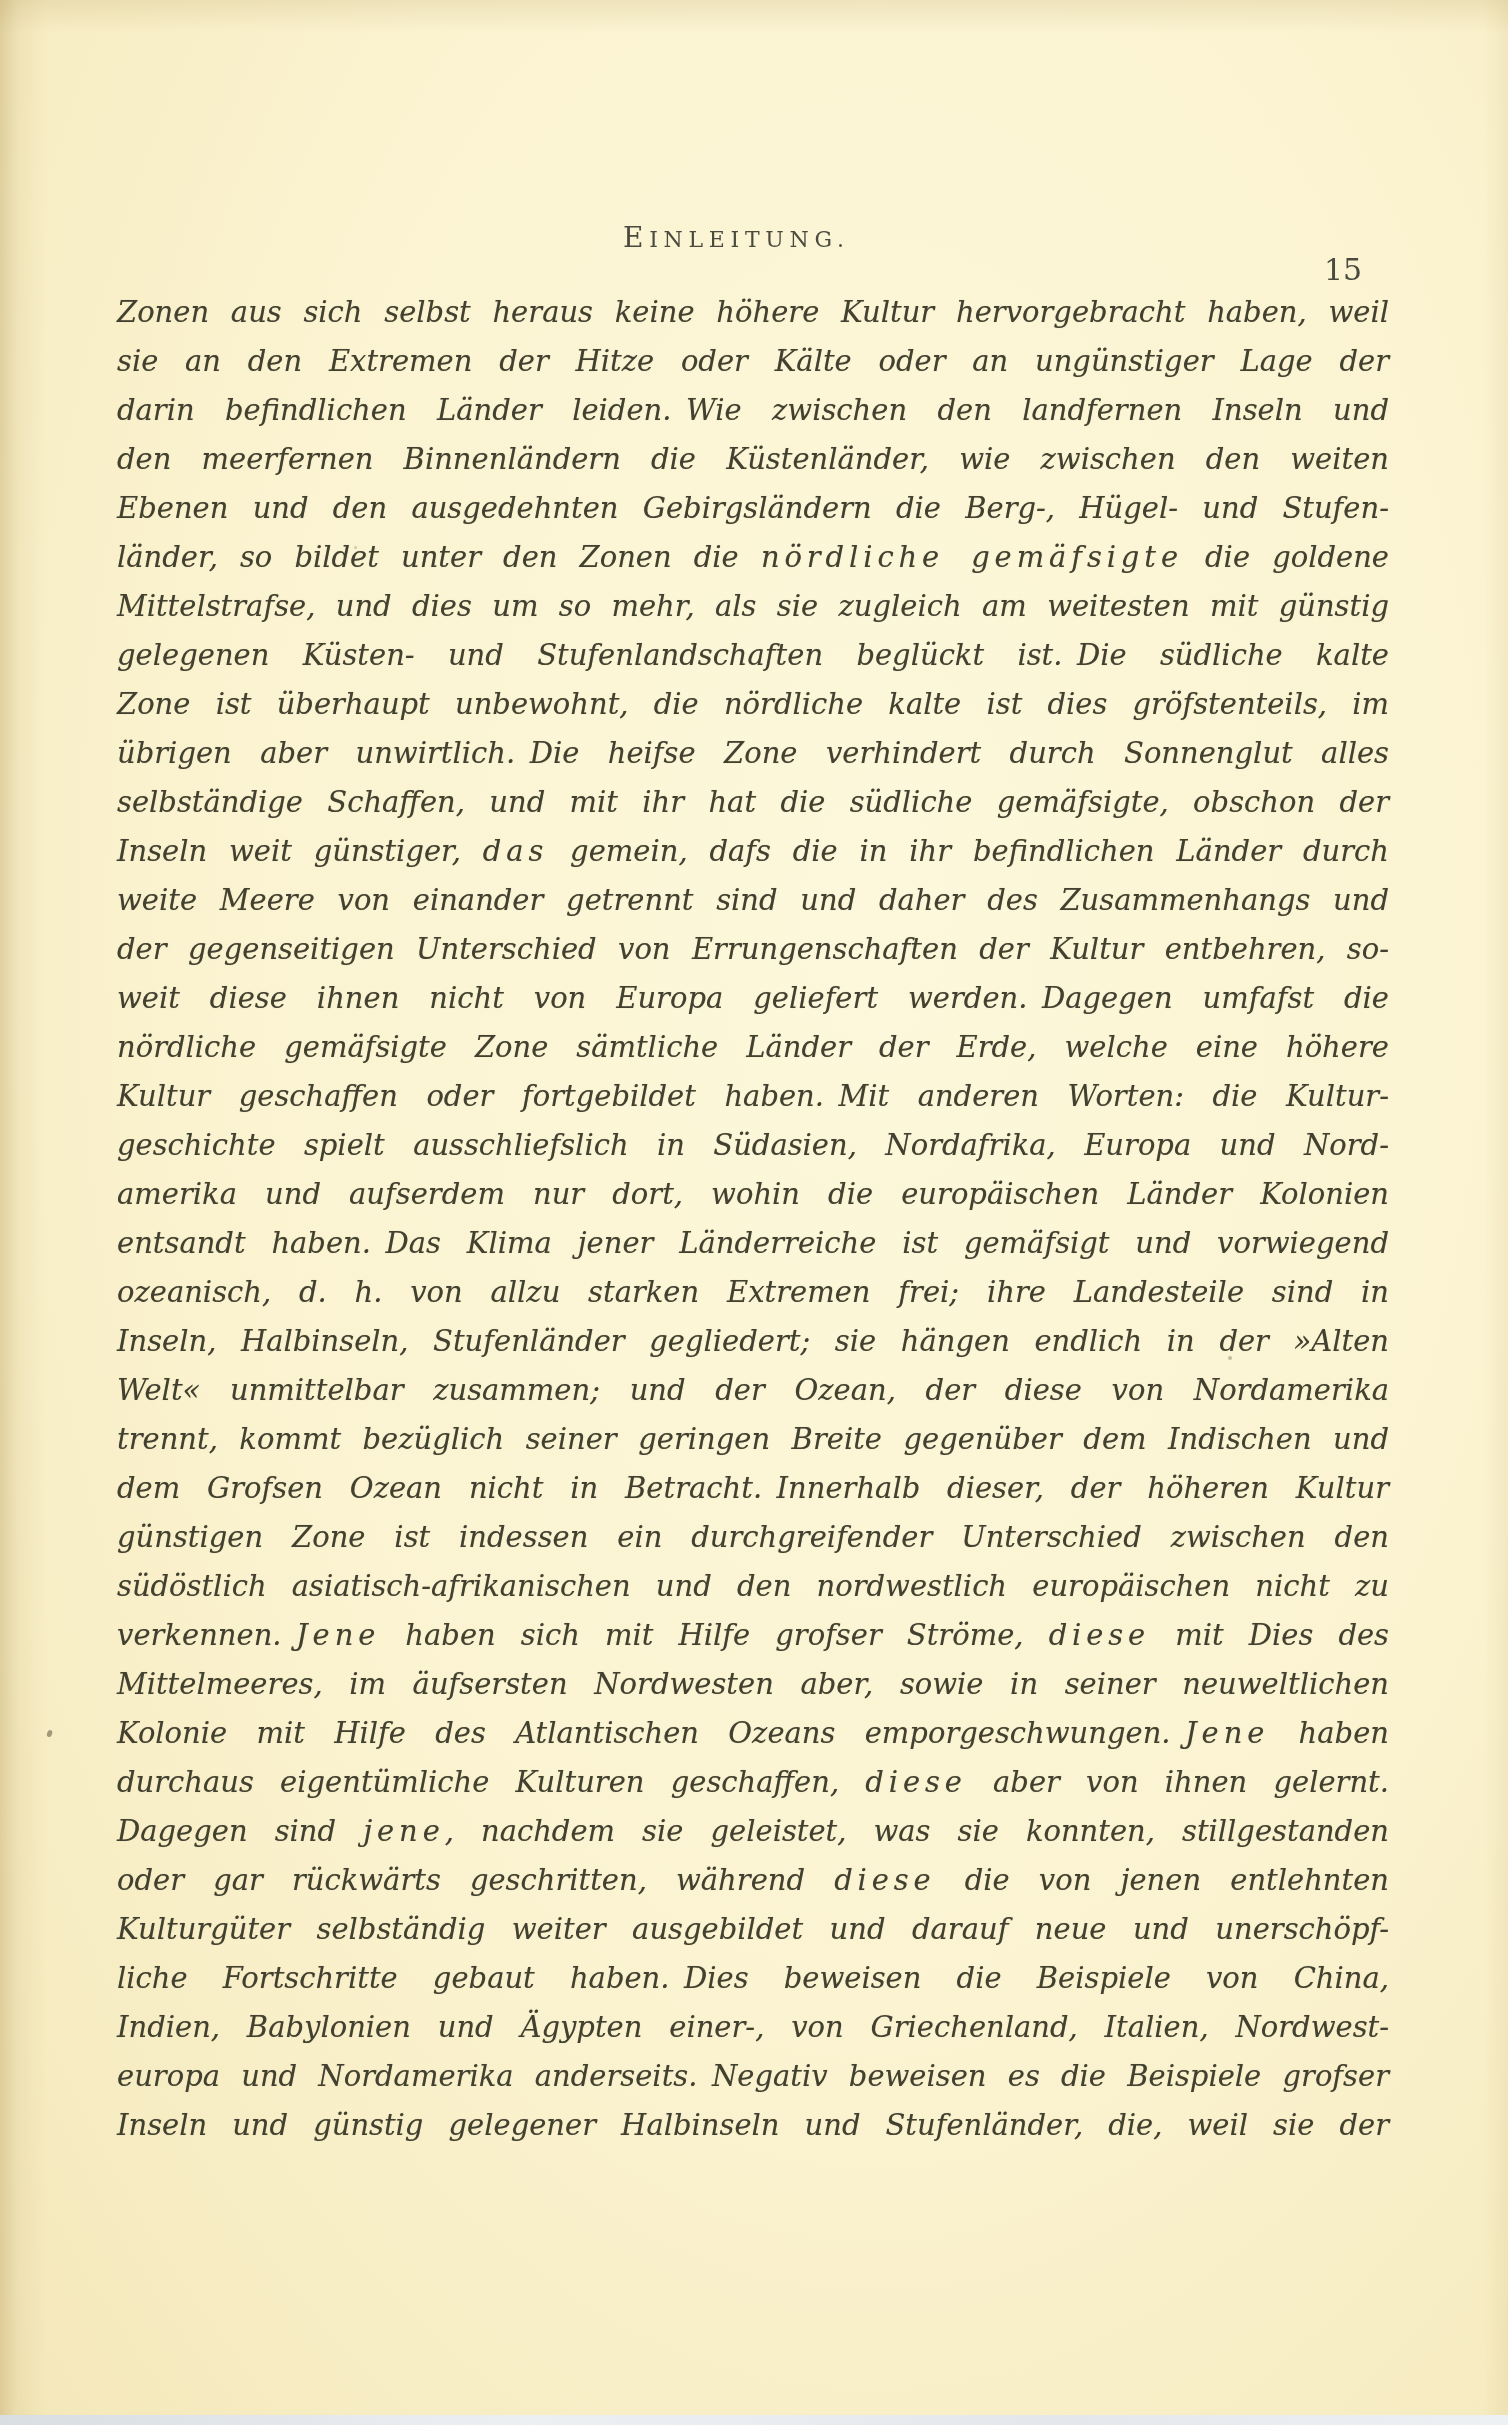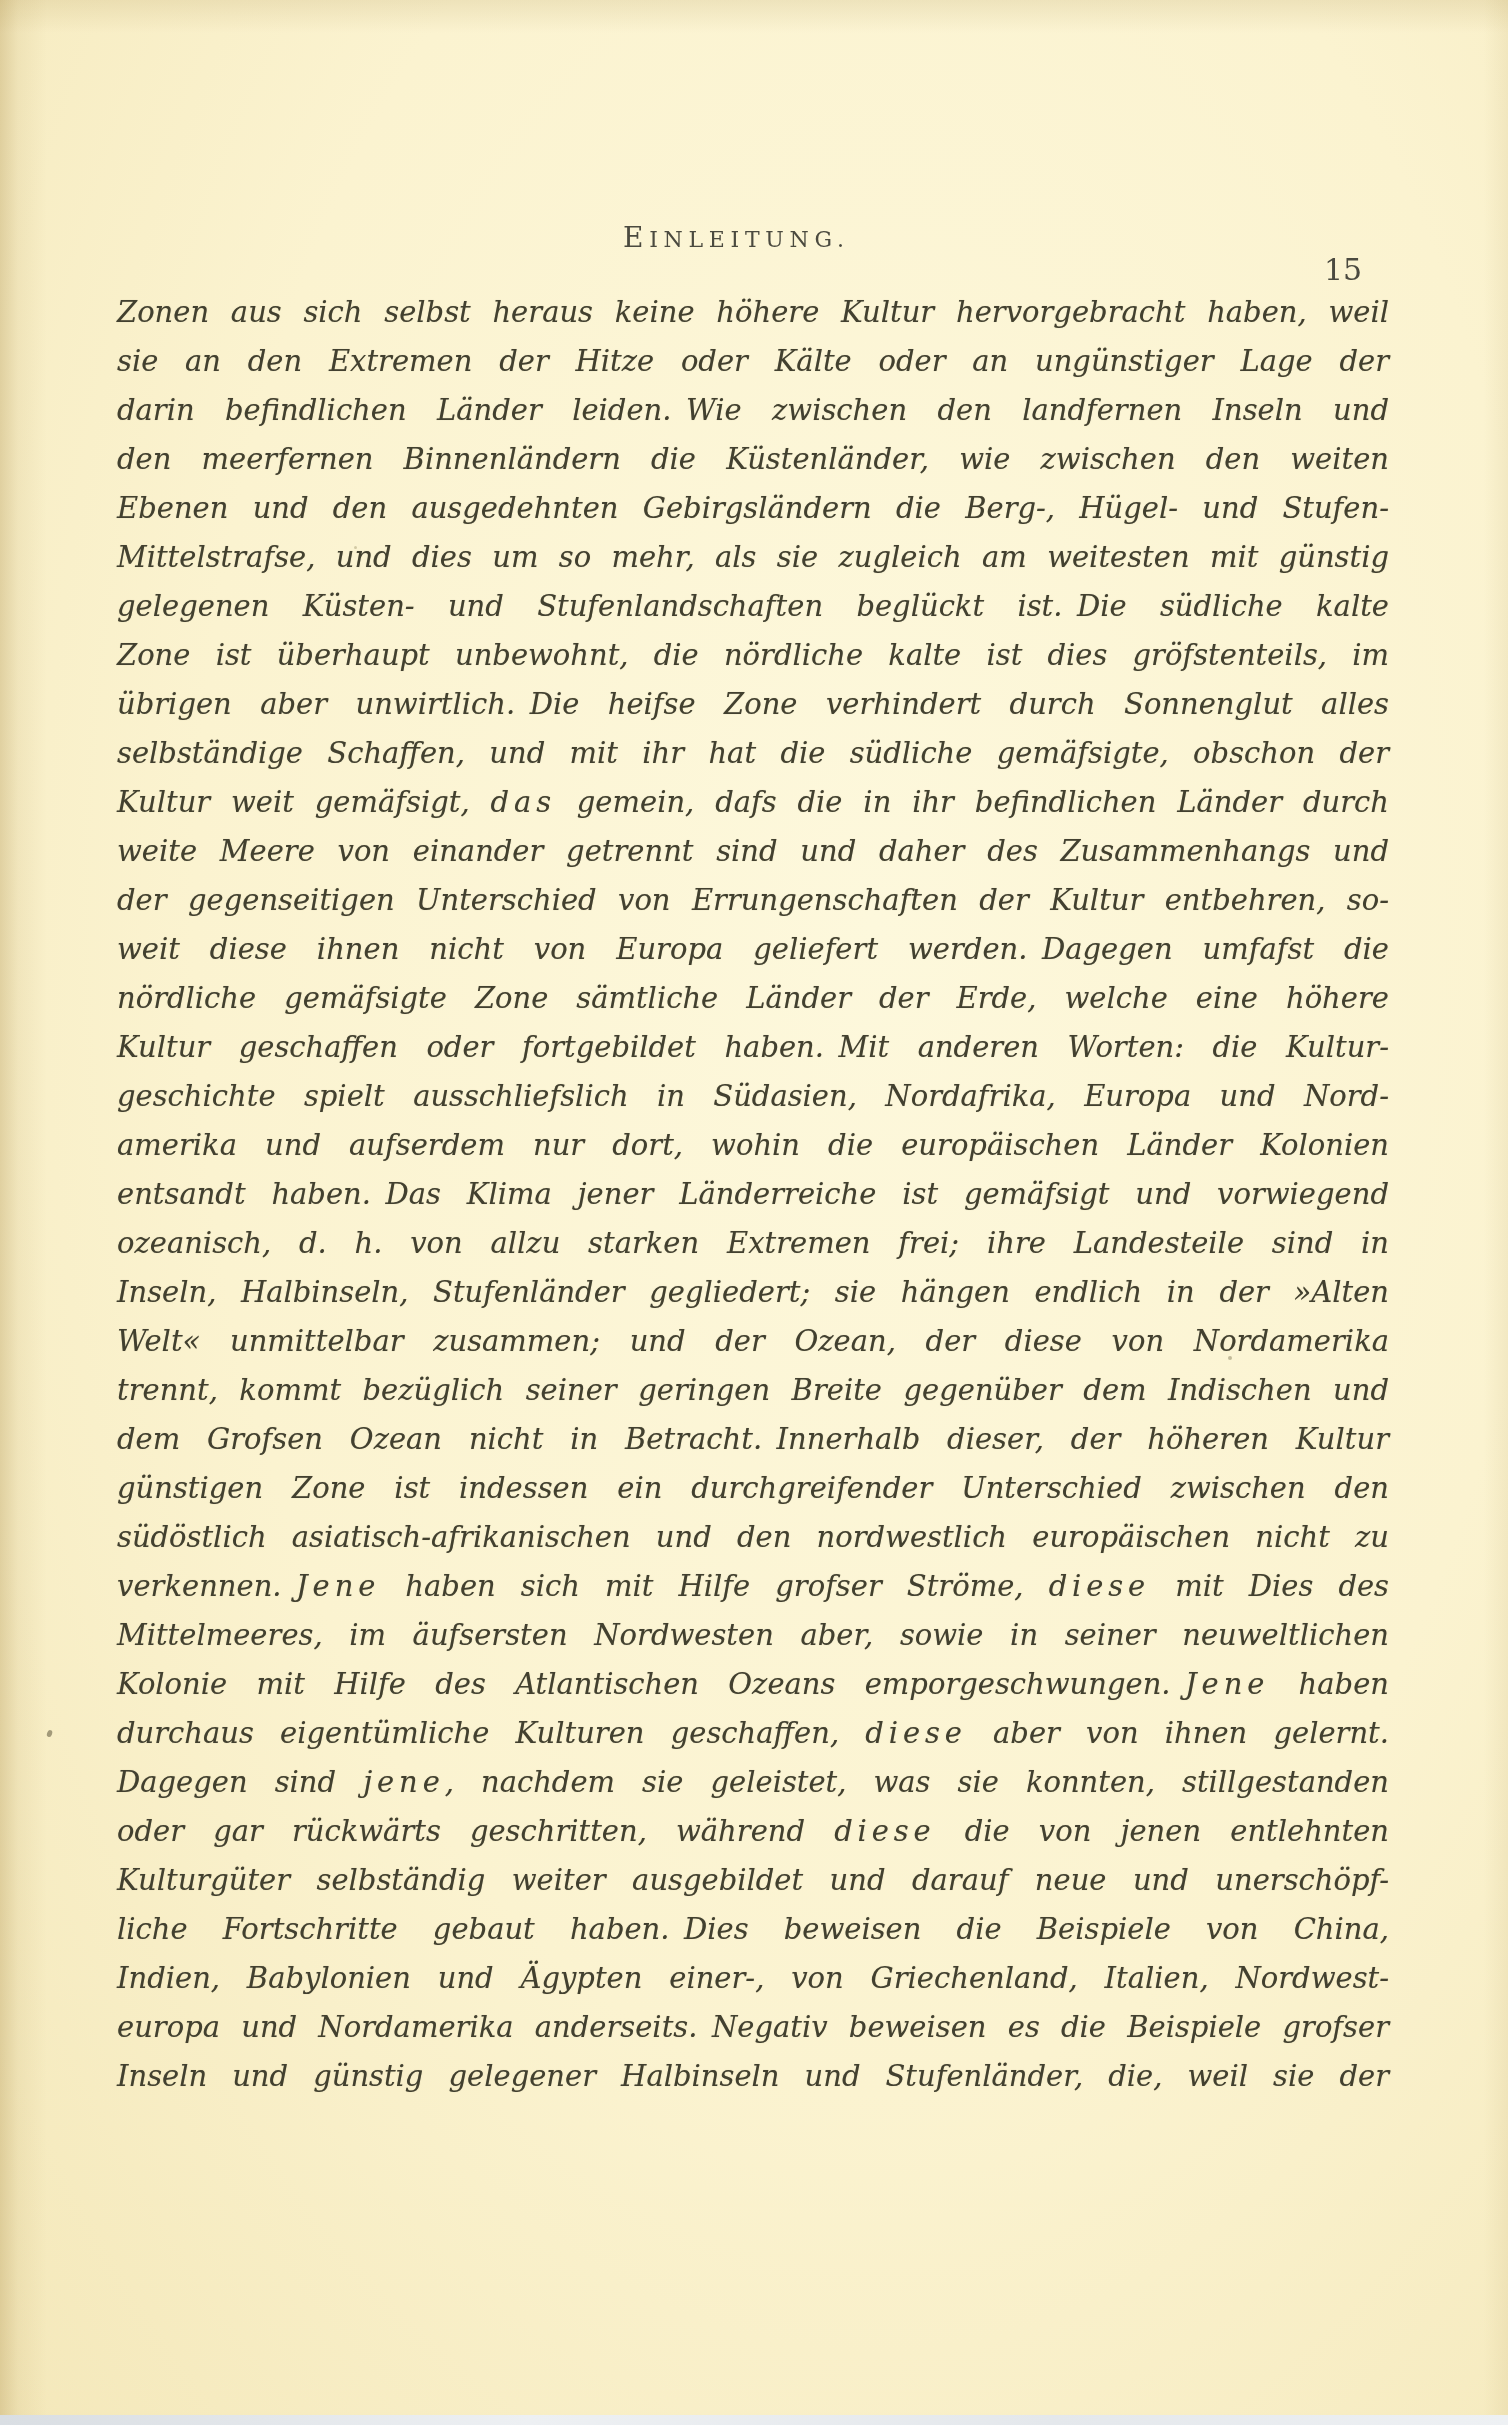--- a/index.html
+++ b/index.html
@@ -57,26 +57,27 @@
     </div>
     <div class="page-number">15</div>
   </div>
 
   <div class="text-block">
       <div class="line"><span>Zonen aus sich selbst heraus keine höhere Kultur hervorgebracht haben, weil</span></div>
       <div class="line"><span>sie an den Extremen der Hitze oder Kälte oder an ungünstiger Lage der</span></div>
       <div class="line"><span>darin befindlichen Länder leiden. Wie zwischen den landfernen Inseln und</span></div>
       <div class="line"><span>den meerfernen Binnenländern die Küstenländer, wie zwischen den weiten</span></div>
       <div class="line"><span>Ebenen und den ausgedehnten Gebirgsländern die Berg-, Hügel- und Stufen-</span></div>
+      <div class="line"><span>länder, so bildet unter den Zonen die </span><span class="sperr">nördliche gemäfsigte</span><span> die goldene</span></div>
       <div class="line"><span>Mittelstrafse, und dies um so mehr, als sie zugleich am weitesten mit günstig</span></div>
       <div class="line"><span>gelegenen Küsten- und Stufenlandschaften beglückt ist. Die südliche kalte</span></div>
       <div class="line"><span>Zone ist überhaupt unbewohnt, die nördliche kalte ist dies gröfstenteils, im</span></div>
       <div class="line"><span>übrigen aber unwirtlich. Die heifse Zone verhindert durch Sonnenglut alles</span></div>
       <div class="line"><span>selbständige Schaffen, und mit ihr hat die südliche gemäfsigte, obschon der</span></div>
-      <div class="line"><span>Kultur weit gemäfsigt, </span><span class="sperr">das</span><span> gemein, dafs die in ihr befindlichen Länder durch</span></div>
+      <div class="line"><span>Inseln weit günstiger, </span><span class="sperr">das</span><span> gemein, dafs die in ihr befindlichen Länder durch</span></div>
       <div class="line"><span>weite Meere von einander getrennt sind und daher des Zusammenhangs und</span></div>
       <div class="line"><span>der gegenseitigen Unterschied von Errungenschaften der Kultur entbehren, so-</span></div>
       <div class="line"><span>weit diese ihnen nicht von Europa geliefert werden. Dagegen umfafst die</span></div>
       <div class="line"><span>nördliche gemäfsigte Zone sämtliche Länder der Erde, welche eine höhere</span></div>
       <div class="line"><span>Kultur geschaffen oder fortgebildet haben. Mit anderen Worten: die Kultur-</span></div>
       <div class="line"><span>geschichte spielt ausschliefslich in Südasien, Nordafrika, Europa und Nord-</span></div>
       <div class="line"><span>amerika und aufserdem nur dort, wohin die europäischen Länder Kolonien</span></div>
       <div class="line"><span>entsandt haben. Das Klima jener Länderreiche ist gemäfsigt und vorwiegend</span></div>
       <div class="line"><span>ozeanisch, d. h. von allzu starken Extremen frei; ihre Landesteile sind in</span></div>
       <div class="line"><span>Inseln, Halbinseln, Stufenländer gegliedert; sie hängen endlich in der »Alten</span></div>

